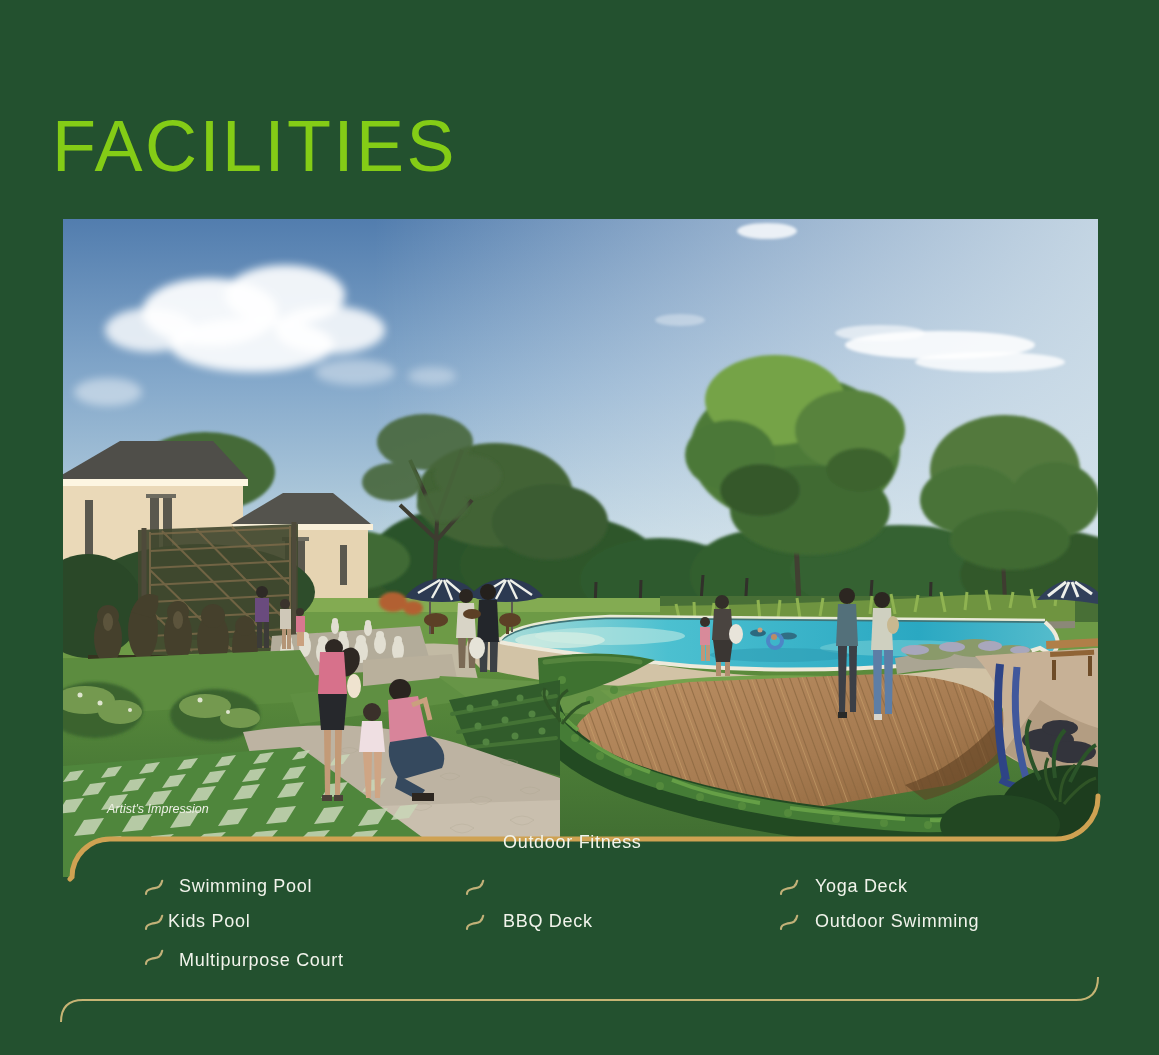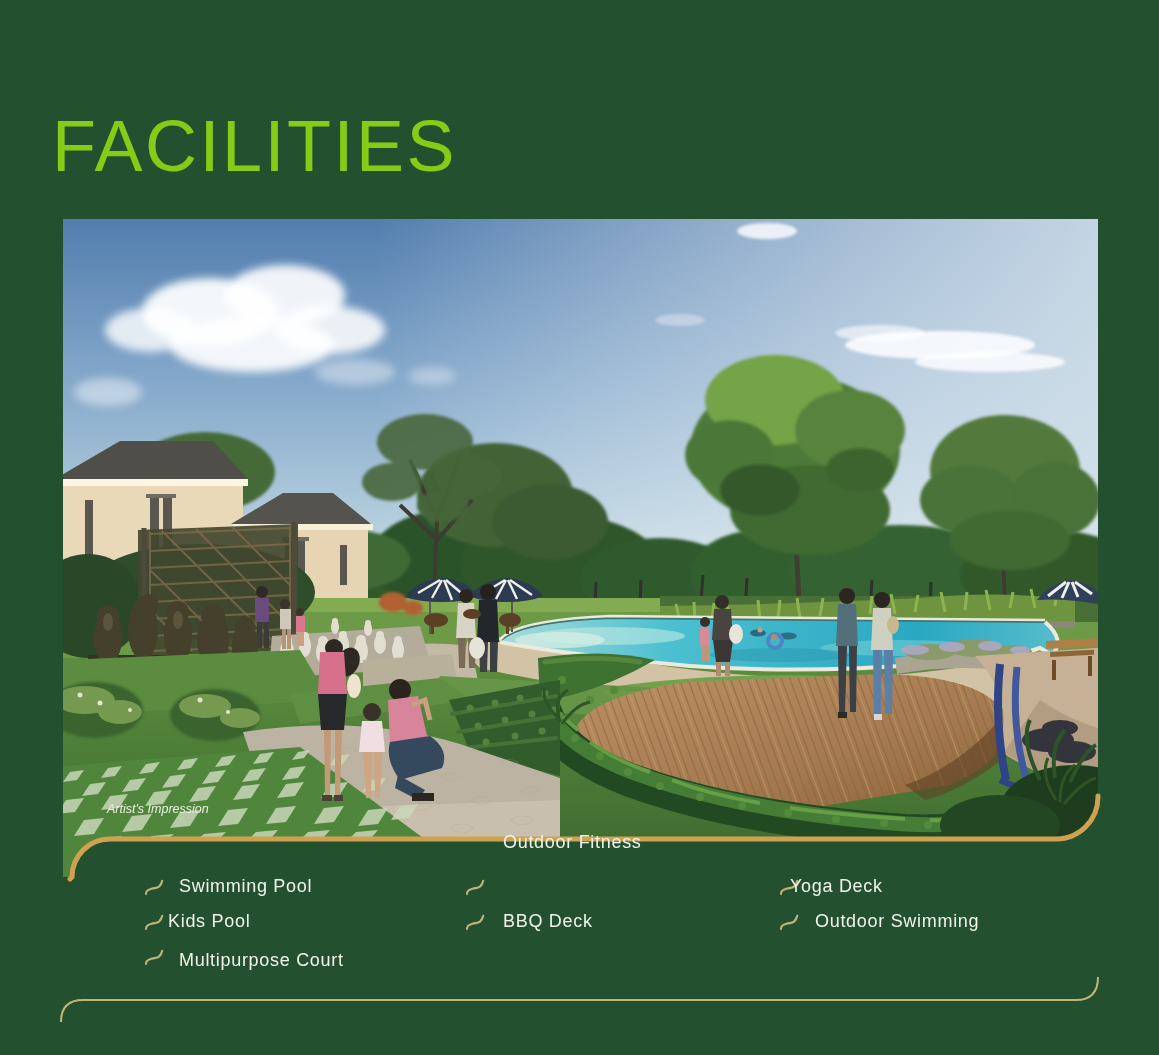--- a/index.html
+++ b/index.html
@@ -615,15 +615,15 @@
 <div class="item" style="left:179px;top:875px">Swimming Pool</div>
 
 <div class="item" style="left:168px;top:910px">Kids Pool</div>
 
 <div class="item" style="left:179px;top:949px">Multipurpose Court</div>
 
 <div class="item" style="left:503px;top:831px">Outdoor Fitness</div>
 
 <div class="item" style="left:503px;top:910px">BBQ Deck</div>
 
-<div class="item" style="left:790px;top:875px">Yoga Deck</div>
+<div class="item" style="left:815px;top:875px">Yoga Deck</div>
 
 <div class="item" style="left:815px;top:910px">Outdoor Swimming</div>
 
 </body></html>

